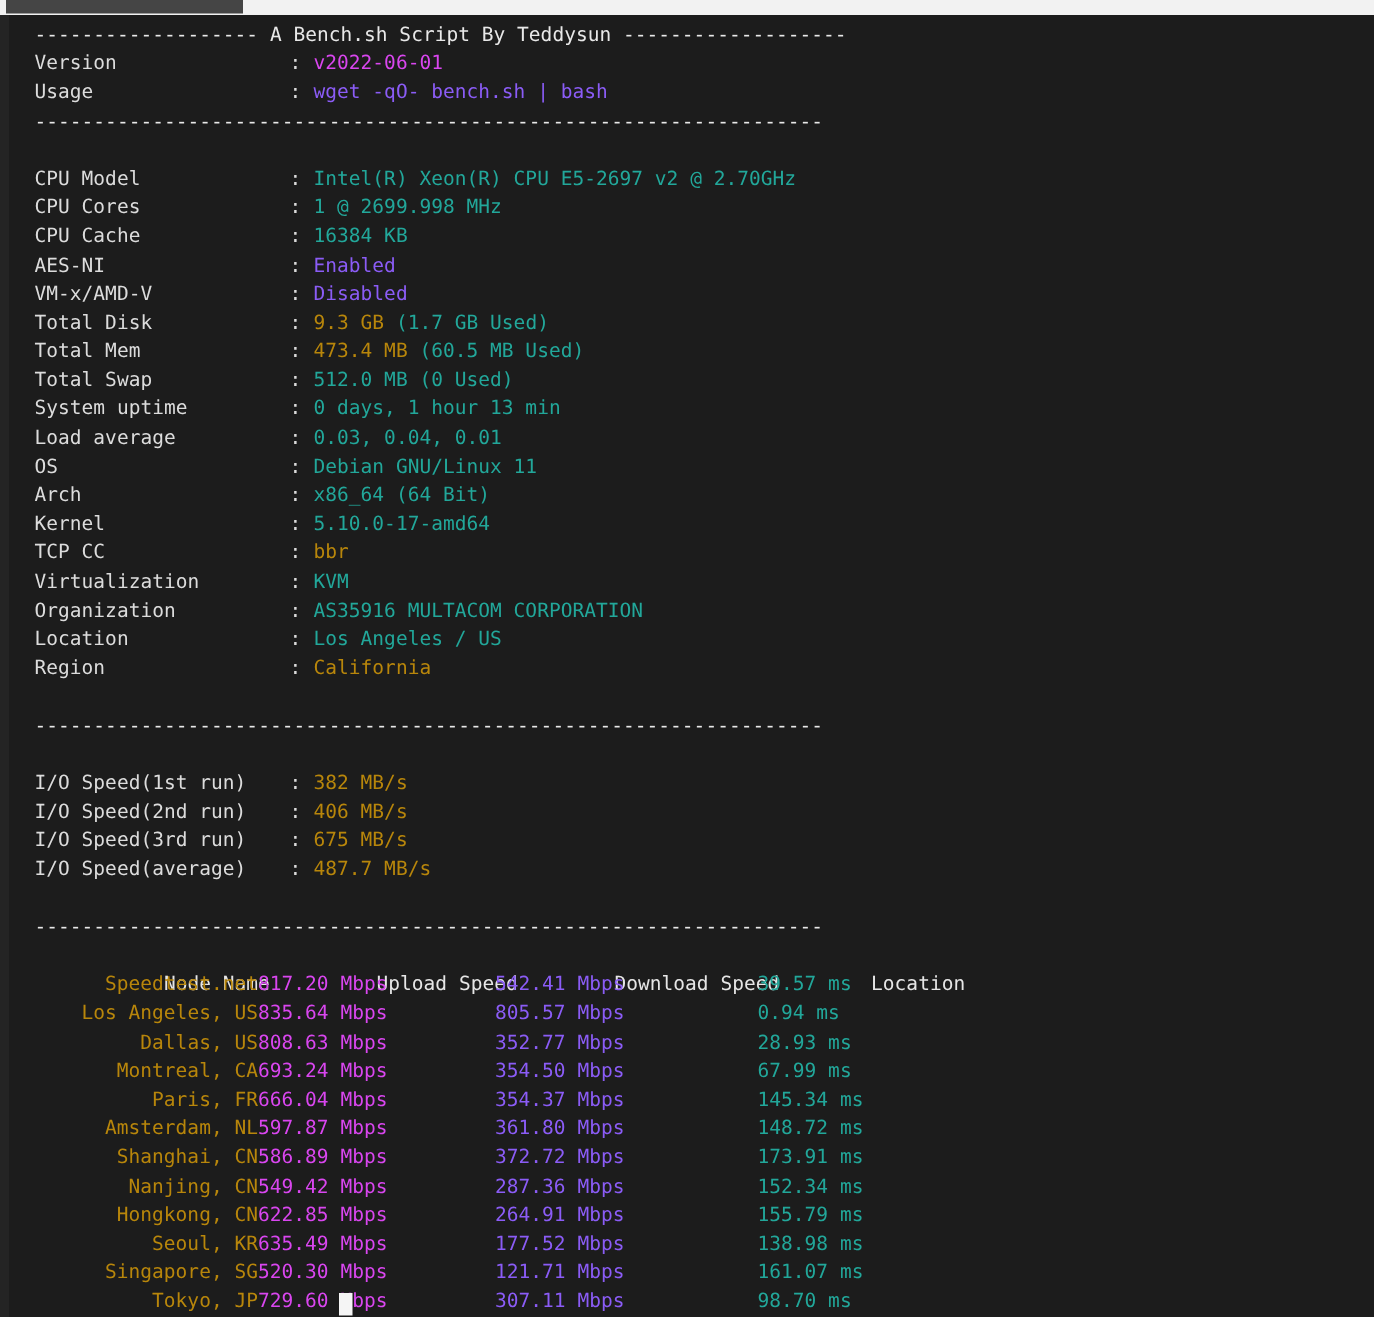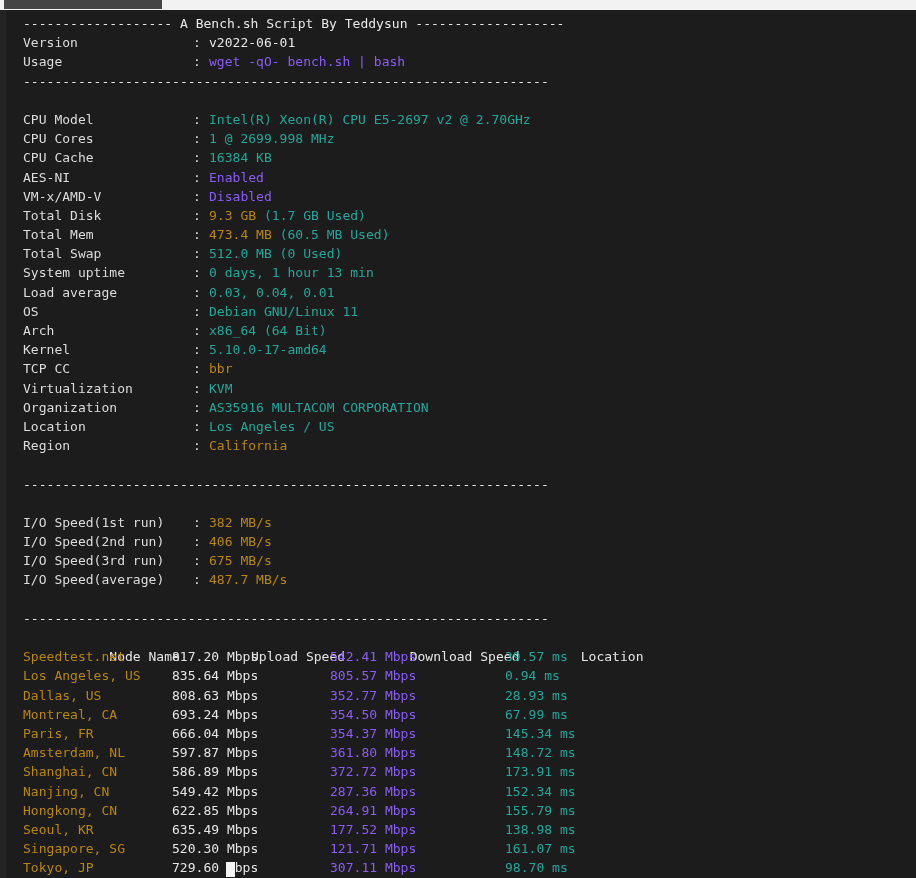--- a/index.html
+++ b/index.html
@@ -59,24 +59,24 @@
     display: inline-block;
     width: 170px;
     color: #dcdcdc;
   }
   .kv .colon {
     display: inline-block;
     width: 16px;
     color: #dcdcdc;
   }
   
-  .c-green  { color: #e5e5e5; }
+  .c-green  { color: #d946ef; }
   .c-red    { color: #8b5cf6; }
   .c-teal   { color: #22a79a; }
-  .c-yellow { color: #b8860b; }
+  .c-yellow { color: #b8860b; text-align: right; }
   .c-olive  { color: #8b5cf6; }
 
   
   .row .cell {
     display: inline-block;
     white-space: pre;
   }
   .cell.node  { width: 149px; }
   .cell.up    { width: 158px; }
   .cell.down  { width: 175px; }

